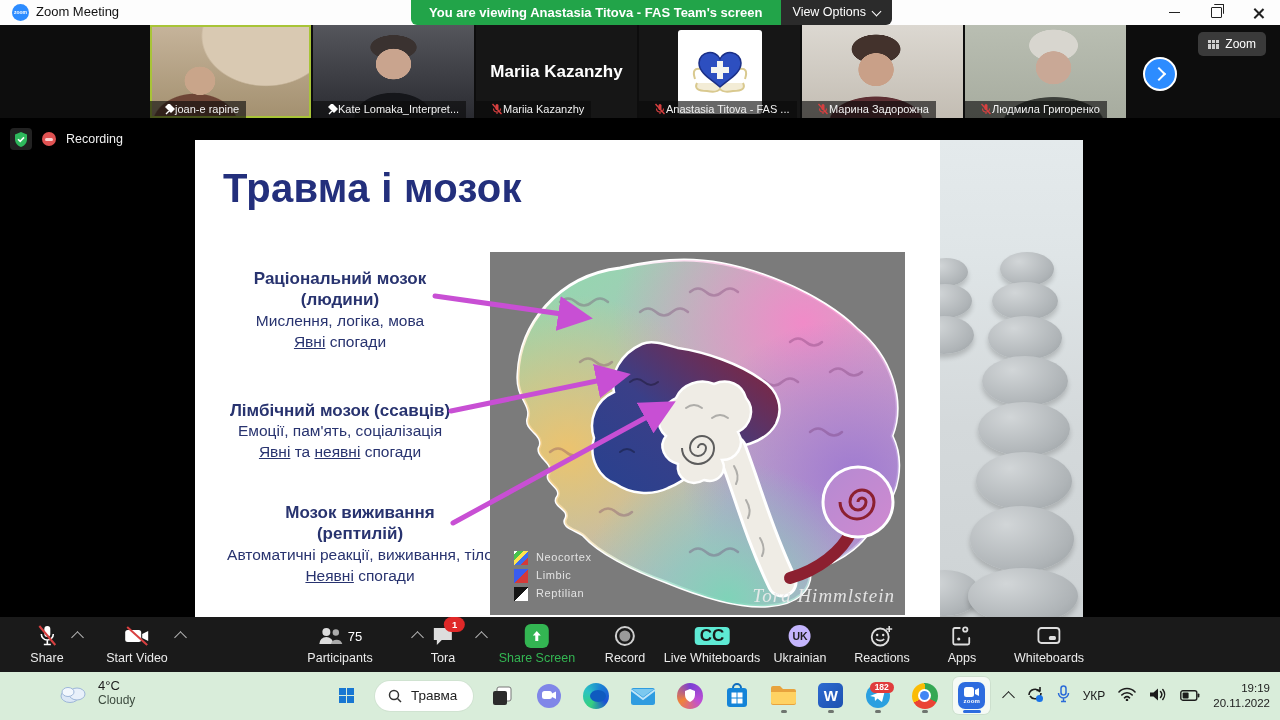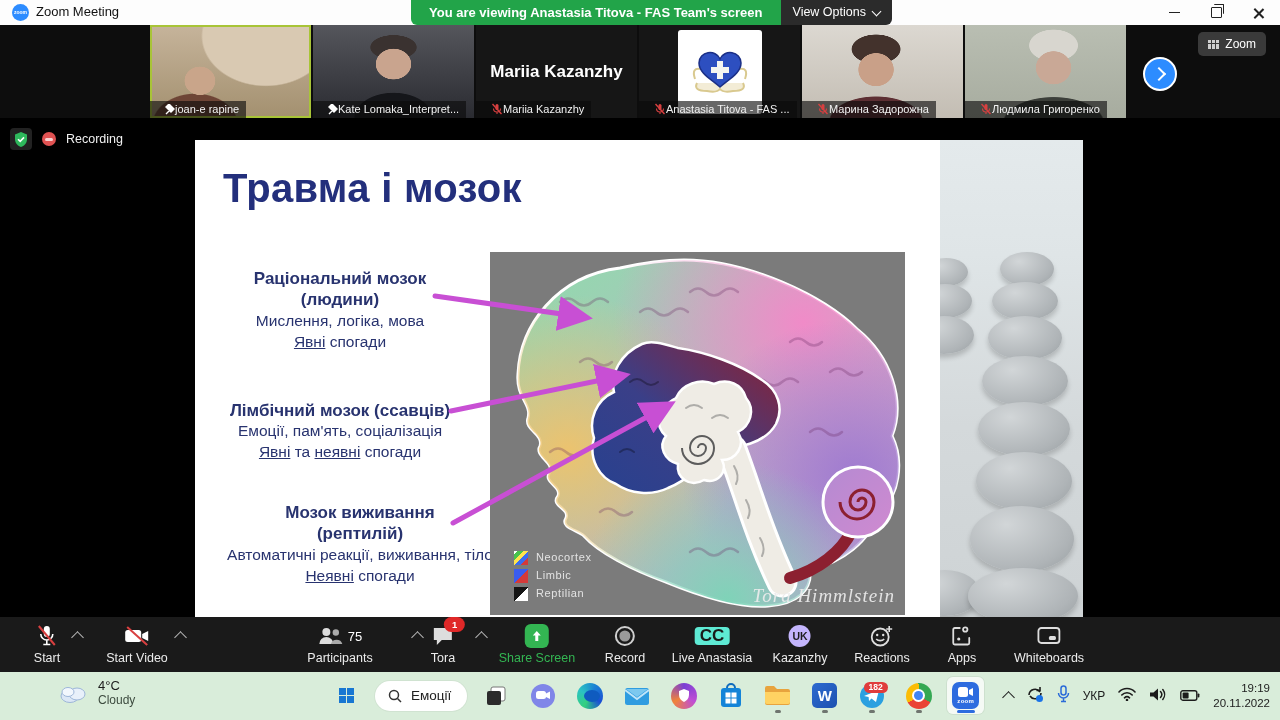--- a/index.html
+++ b/index.html
@@ -422,21 +422,21 @@
   <div class="abs toolbar">
 
     <div class="tb-item" style="left:47px;">
       <div class="tb-ic">
         <svg width="20" height="22" viewBox="0 0 20 22">
           <rect x="7" y="1" width="6" height="11" rx="3" fill="#fff"></rect>
           <path d="M4 9 a6 6 0 0 0 12 0 M10 15 v4 M6.5 19.5 h7" stroke="#fff" stroke-width="1.6" fill="none"></path>
           <path d="M2 1 L18 20" stroke="#d84040" stroke-width="2"></path>
         </svg>
       </div>
-      <div>Start</div>
+      <div>Share</div>
     </div>
     <span class="tb-chev" style="left:73px;"></span>
 
     <div class="tb-item" style="left:137px;">
       <div class="tb-ic">
         <svg width="26" height="20" viewBox="0 0 26 20">
           <rect x="1" y="4" width="16" height="12" rx="2.5" fill="#fff"></rect>
           <path d="M18 8 L24 5 V15 L18 12 Z" fill="#fff"></path>
           <path d="M3 1 L23 19" stroke="#d84040" stroke-width="2"></path>
         </svg>
@@ -488,28 +488,28 @@
           <circle cx="11" cy="11" r="5.5" fill="#9a9a9a"></circle>
         </svg>
       </div>
       <div>Record</div>
     </div>
 
     <div class="tb-item" style="left:712px;">
       <div class="tb-ic">
           <span class="cc-box">CC</span>
         </div>
-      <div>Live Anastasia</div>
+      <div>Live Whiteboards</div>
     </div>
 
     <div class="tb-item" style="left:800px;">
       <div class="tb-ic">
           <span class="uk-circle">UK</span>
         </div>
-      <div>Kazanzhy</div>
+      <div>Ukrainian</div>
     </div>
 
     <div class="tb-item" style="left:882px;">
       <div class="tb-ic">
         <svg width="24" height="22" viewBox="0 0 24 22">
           <circle cx="10" cy="12" r="8.5" stroke="#ddd" stroke-width="1.8" fill="none"></circle>
           <circle cx="7" cy="10" r="1.2" fill="#ddd"></circle>
             <circle cx="13" cy="10" r="1.2" fill="#ddd"></circle>
           <path d="M6 14 a5 4 0 0 0 8 0" stroke="#ddd" stroke-width="1.6" fill="none"></path>
           <path d="M19 1 v6 M16 4 h6" stroke="#ddd" stroke-width="1.6"></path>
@@ -563,21 +563,21 @@
             <i style="left:0;bottom:0;"></i>
             <i style="right:0;bottom:0;"></i>
         </span>
       </div>
 
       <div class="search-pill">
         <svg width="14" height="14" viewBox="0 0 14 14">
           <circle cx="6" cy="6" r="4.5" stroke="#333" stroke-width="1.5" fill="none"></circle>
           <path d="M9.5 9.5 L13 13" stroke="#333" stroke-width="1.5"></path>
         </svg>
-        <span>Емоції</span>
+        <span>Травма</span>
       </div>
 
       <div class="tk-ic">
         <svg width="24" height="24" viewBox="0 0 24 24">
           <rect x="7" y="3" width="14" height="14" rx="2" fill="#fff" stroke="#777" stroke-width="1"></rect>
           <rect x="3" y="7" width="14" height="14" rx="2" fill="#2b2b2b"></rect>
         </svg>
       </div>
 
       <div class="tk-ic">

